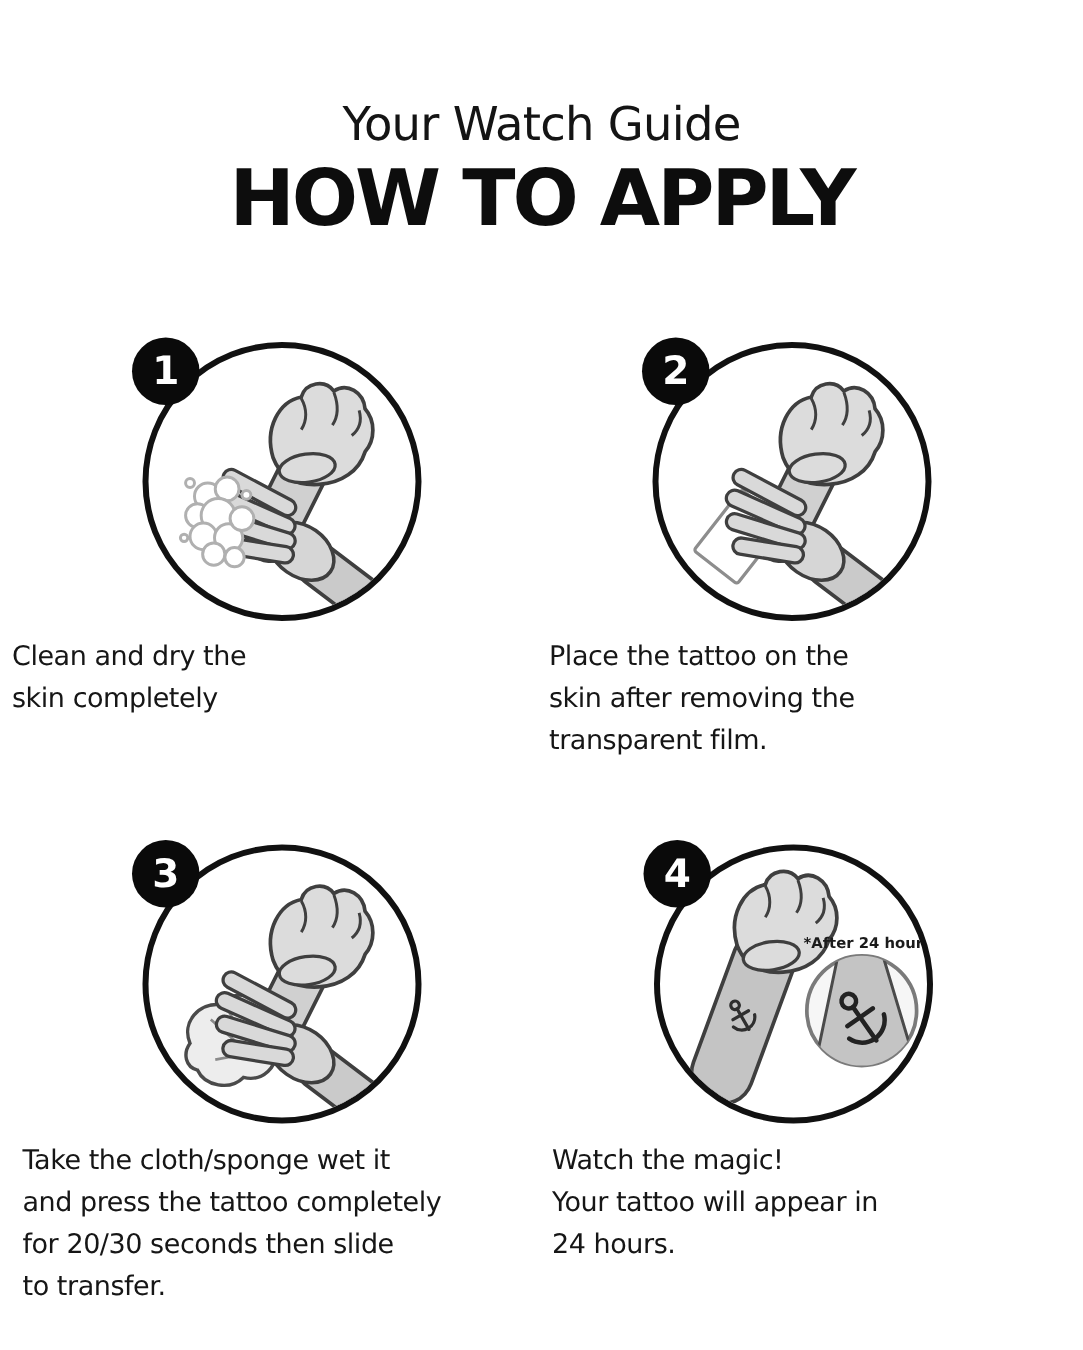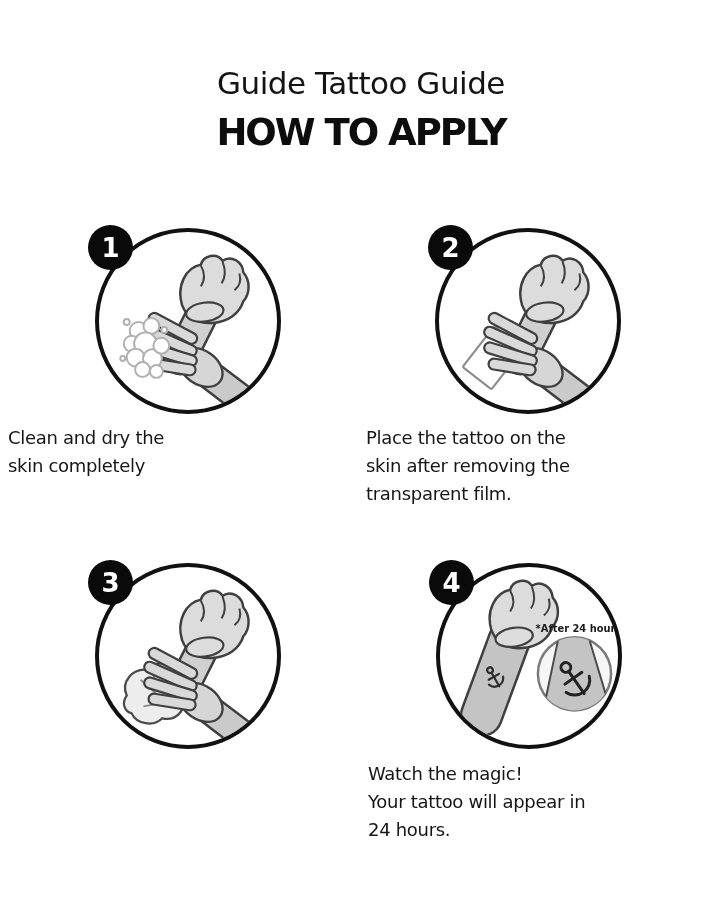--- a/index.html
+++ b/index.html
@@ -6,21 +6,21 @@
   .page{
     position:relative;width:722px;height:900px;background:#ffffff;
     font-family:"DejaVu Sans",sans-serif;color:#161616;overflow:hidden;
   }
   .subtitle{
     position:absolute;top:62px;left:0;width:100%;text-align:center;
     font-size:31px;line-height:42px;font-weight:500;letter-spacing:-0.5px;color:#141414;
   }
   .title{
     position:absolute;top:102px;left:0;width:100%;text-align:center;
-    font-size:37px;line-height:62px;font-weight:800;letter-spacing:-2px;color:#0d0d0d;
+    font-size:52px;line-height:62px;font-weight:800;letter-spacing:-2px;color:#0d0d0d;
   }
   .step{position:absolute;width:186px;height:186px;}
   #step1{left:95px;top:228px;}
   #step2{left:435px;top:228px;}
   #step3{left:95px;top:563px;}
   #step4{left:436px;top:563px;}
   .circle{
     position:absolute;left:0;top:0;width:178px;height:178px;
     border:4px solid #111111;border-radius:50%;overflow:hidden;background:#ffffff;
   }
@@ -70,21 +70,21 @@
       </g>
       <g id="def-anchor" fill="none" stroke-linecap="round">
         <circle cx="0" cy="-8" r="2.6"></circle>
         <line x1="0" y1="-5.4" x2="0" y2="9"></line>
         <line x1="-5.5" y1="-1" x2="5.5" y2="-1"></line>
         <path d="M-7.5,3 A 8,8 0 0 0 7.5,3"></path>
       </g>
     </defs>
   </svg>
 
-  <div class="subtitle">Guide Tattoo Guide</div>
+  <div class="subtitle">Your Watch Guide</div>
   <div class="title">HOW TO APPLY</div>
 
   <div class="step" id="step1">
     <div class="circle">
       <svg viewBox="0 0 180 180">
         <use href="#def-wrist"></use>
         <use href="#def-fist"></use>
         <use href="#def-helper"></use>
         <g fill="#ffffff" stroke="#b0b0b0" stroke-width="2">
           <circle cx="40" cy="100" r="9"></circle>
@@ -129,20 +129,24 @@
         <use href="#def-fist"></use>
         <g>
           <path d="M28,130 C22,116 34,102 49,104 C56,94 72,96 78,107 C91,110 94,125 85,133 C88,146 77,156 64,153 C55,162 38,159 33,148 C25,146 23,137 28,130 Z" fill="#ededed" stroke="#4a4a4a" stroke-width="2.3"></path>
           <path d="M42,114 L59,129 M53,106 L60,120 M45,141 L61,138" stroke="#8a8a8a" stroke-width="1.8" fill="none"></path>
         </g>
         <use href="#def-helper"></use>
       </svg>
     </div>
     <div class="badge">3</div>
   </div>
+  <div class="caption" id="cap3">Take the cloth/sponge wet it
+and press the tattoo completely
+for 20/30 seconds then slide
+to transfer.</div>
 
   <div class="step" id="step4">
     <div class="circle">
       <svg viewBox="0 0 180 180">
         <clipPath id="magclip">
             <circle cx="136" cy="108" r="37"></circle>
           </clipPath>
         <line x1="70" y1="74" x2="42" y2="150" stroke="#3f3f3f" stroke-width="44" stroke-linecap="round"></line>
         <line x1="70" y1="74" x2="42" y2="150" stroke="#c4c4c4" stroke-width="39" stroke-linecap="round"></line>
         <g transform="translate(-32,-10)">

